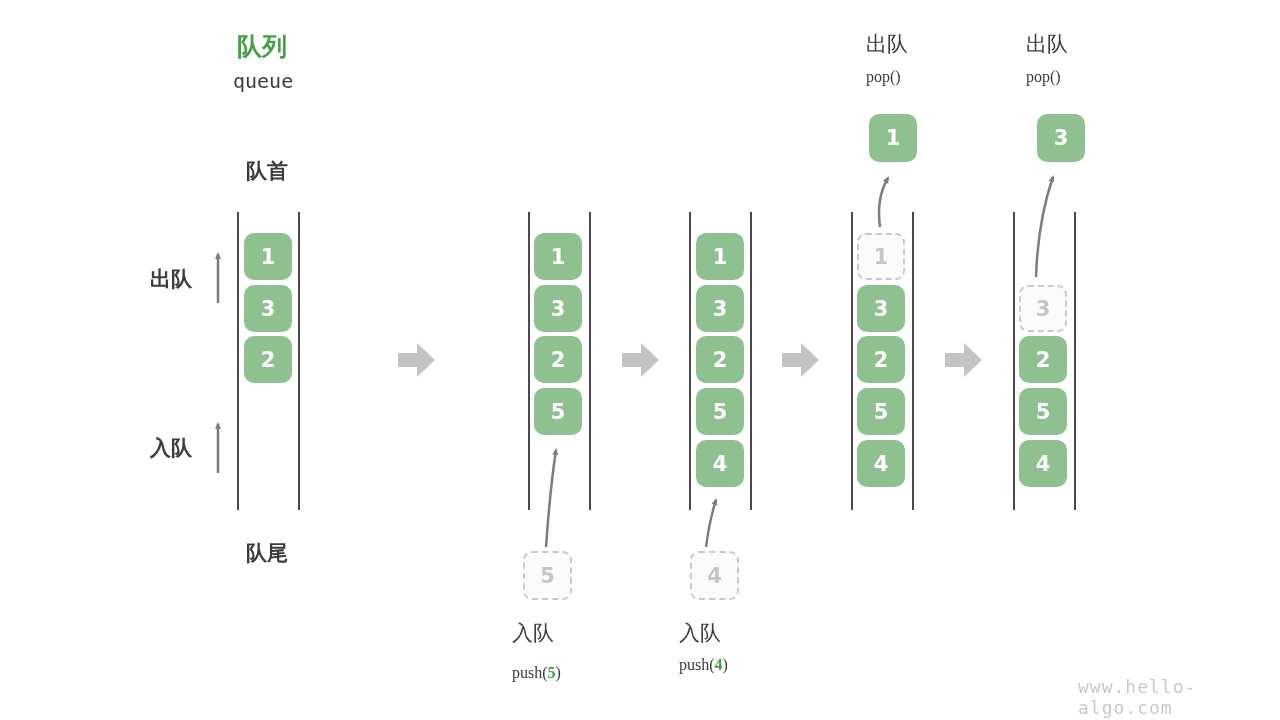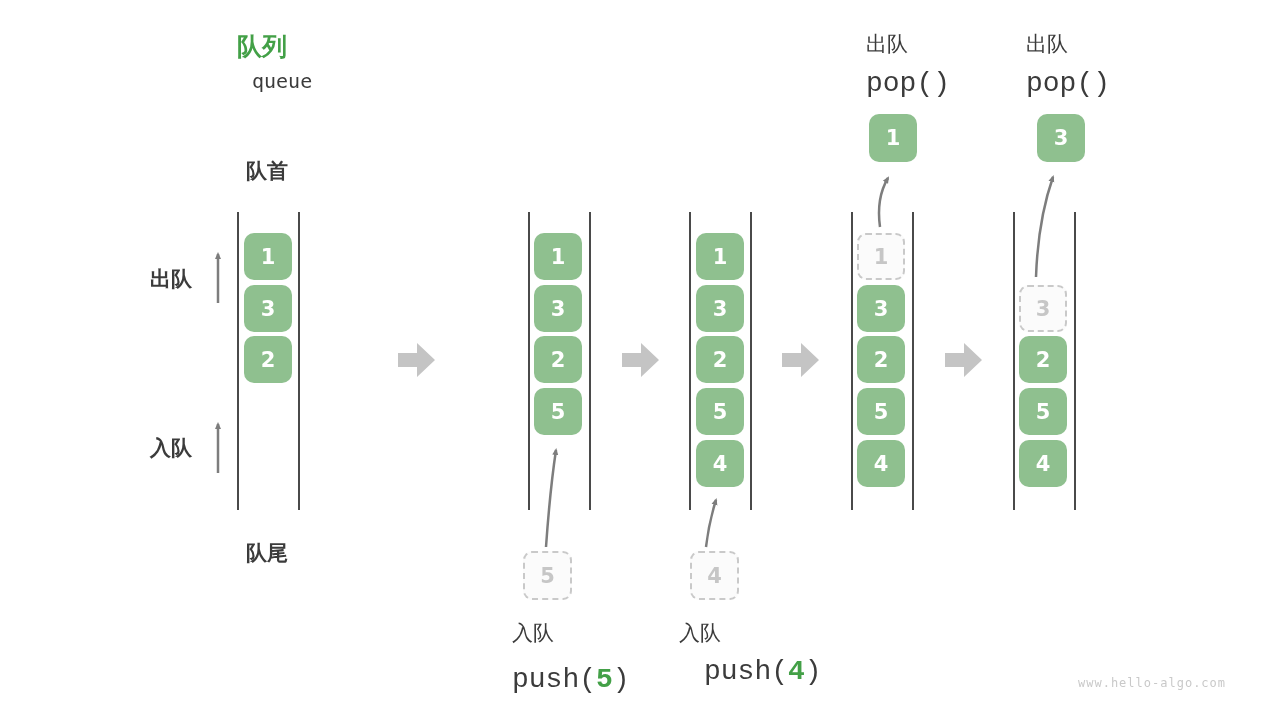--- a/index.html
+++ b/index.html
@@ -3,38 +3,38 @@
 <meta charset="utf-8">
 <style>
   html,body{margin:0;padding:0;background:#fff;}
   #stage{
     position:relative;width:1280px;height:720px;background:#ffffff;overflow:hidden;
     font-family:"DejaVu Sans","Liberation Sans",sans-serif;
   }
   .abs{position:absolute;}
   .cn{font-family:"DejaVu Sans","Liberation Sans",sans-serif;}
   .title-zh{font-size:25px;font-weight:bold;color:var(--accent-green,#43A047);}
-  .title-en{font-size:20px;color:var(--text-dark,#3B3B3B);font-family:"DejaVu Sans Mono","Liberation Mono",monospace;margin-left:19px;}
+  .title-en{font-size:20px;color:var(--text-dark,#3B3B3B);font-family:"DejaVu Sans Mono","Liberation Mono",monospace;}
   .label-bold{font-size:21px;font-weight:bold;color:var(--text-dark,#3B3B3B);}
   .label{font-size:21px;color:var(--text-dark,#3B3B3B);}
-  .code{font-size:28px;color:var(--text-dark,#3B3B3B);font-family:Liberation Mono, monospace;}
+  .code{font-size:16px;color:var(--text-dark,#3B3B3B);font-family:Liberation Serif, serif;}
   .code .arg{color:var(--accent-green,#43A047);font-weight:bold;}
   .vline{position:absolute;width:2px;top:212px;height:298px;background:var(--line,#4A4A4A);}
   .box{
     position:absolute;width:48px;height:47px;border-radius:10px;box-sizing:border-box;
     background:var(--box-green,#8FC08F);color:#fff;font-size:21px;font-weight:600;
     display:flex;align-items:center;justify-content:center;
   }
   .box.popped{height:48px;}
   .box.dashed{
     background:#FBFBFB;border:2px dashed var(--dashed-border,#C9C9C9);
     color:var(--dashed-text,#C6C6C6);font-weight:600;border-radius:9px;
   }
   .staged{width:49px;height:49px;}
-  .watermark{font-size:12px;color:var(--watermark,#C9C9C9);font-family:"DejaVu Sans Mono","Liberation Mono",monospace;letter-spacing:1px;}
+  .watermark{font-size:18px;color:var(--watermark,#C9C9C9);font-family:"DejaVu Sans Mono","Liberation Mono",monospace;letter-spacing:1px;}
   svg.overlay{position:absolute;left:0;top:0;pointer-events:none;}
 </style>
 </head>
 <body>
 
 <div id="stage">
 
   <div class="abs cn title-zh" style="left:237px;top:30px;">队列</div>
   <div class="abs title-en" style="left:233px;top:69px;">queue</div>
 
@@ -66,21 +66,21 @@
   <div class="abs cn label" style="left:512px;top:619px;">入队</div>
   <div class="abs code" style="left:512px;top:656px;margin-top:8px;"><span>push(</span><span class="arg">5</span><span>)</span></div>
 
   <div class="box" style="left:696px;top:233px;">1</div>
   <div class="box" style="left:696px;top:285px;">3</div>
   <div class="box" style="left:696px;top:336px;">2</div>
   <div class="box" style="left:696px;top:388px;">5</div>
   <div class="box" style="left:696px;top:440px;">4</div>
   <div class="box dashed staged" style="left:690px;top:551px;">4</div>
   <div class="abs cn label" style="left:679px;top:619px;">入队</div>
-  <div class="abs code" style="left:704px;top:656px;"><span>push(</span><span class="arg">4</span><span>)</span></div>
+  <div class="abs code" style="left:679px;top:656px;"><span>push(</span><span class="arg">4</span><span>)</span></div>
 
   <div class="abs cn label" style="left:866px;top:30px;">出队</div>
   <div class="abs code" style="left:866px;top:68px;">pop()</div>
   <div class="box popped" style="left:869px;top:114px;">1</div>
   <div class="box dashed" style="left:857px;top:233px;">1</div>
   <div class="box" style="left:857px;top:285px;">3</div>
   <div class="box" style="left:857px;top:336px;">2</div>
   <div class="box" style="left:857px;top:388px;">5</div>
   <div class="box" style="left:857px;top:440px;">4</div>
 

